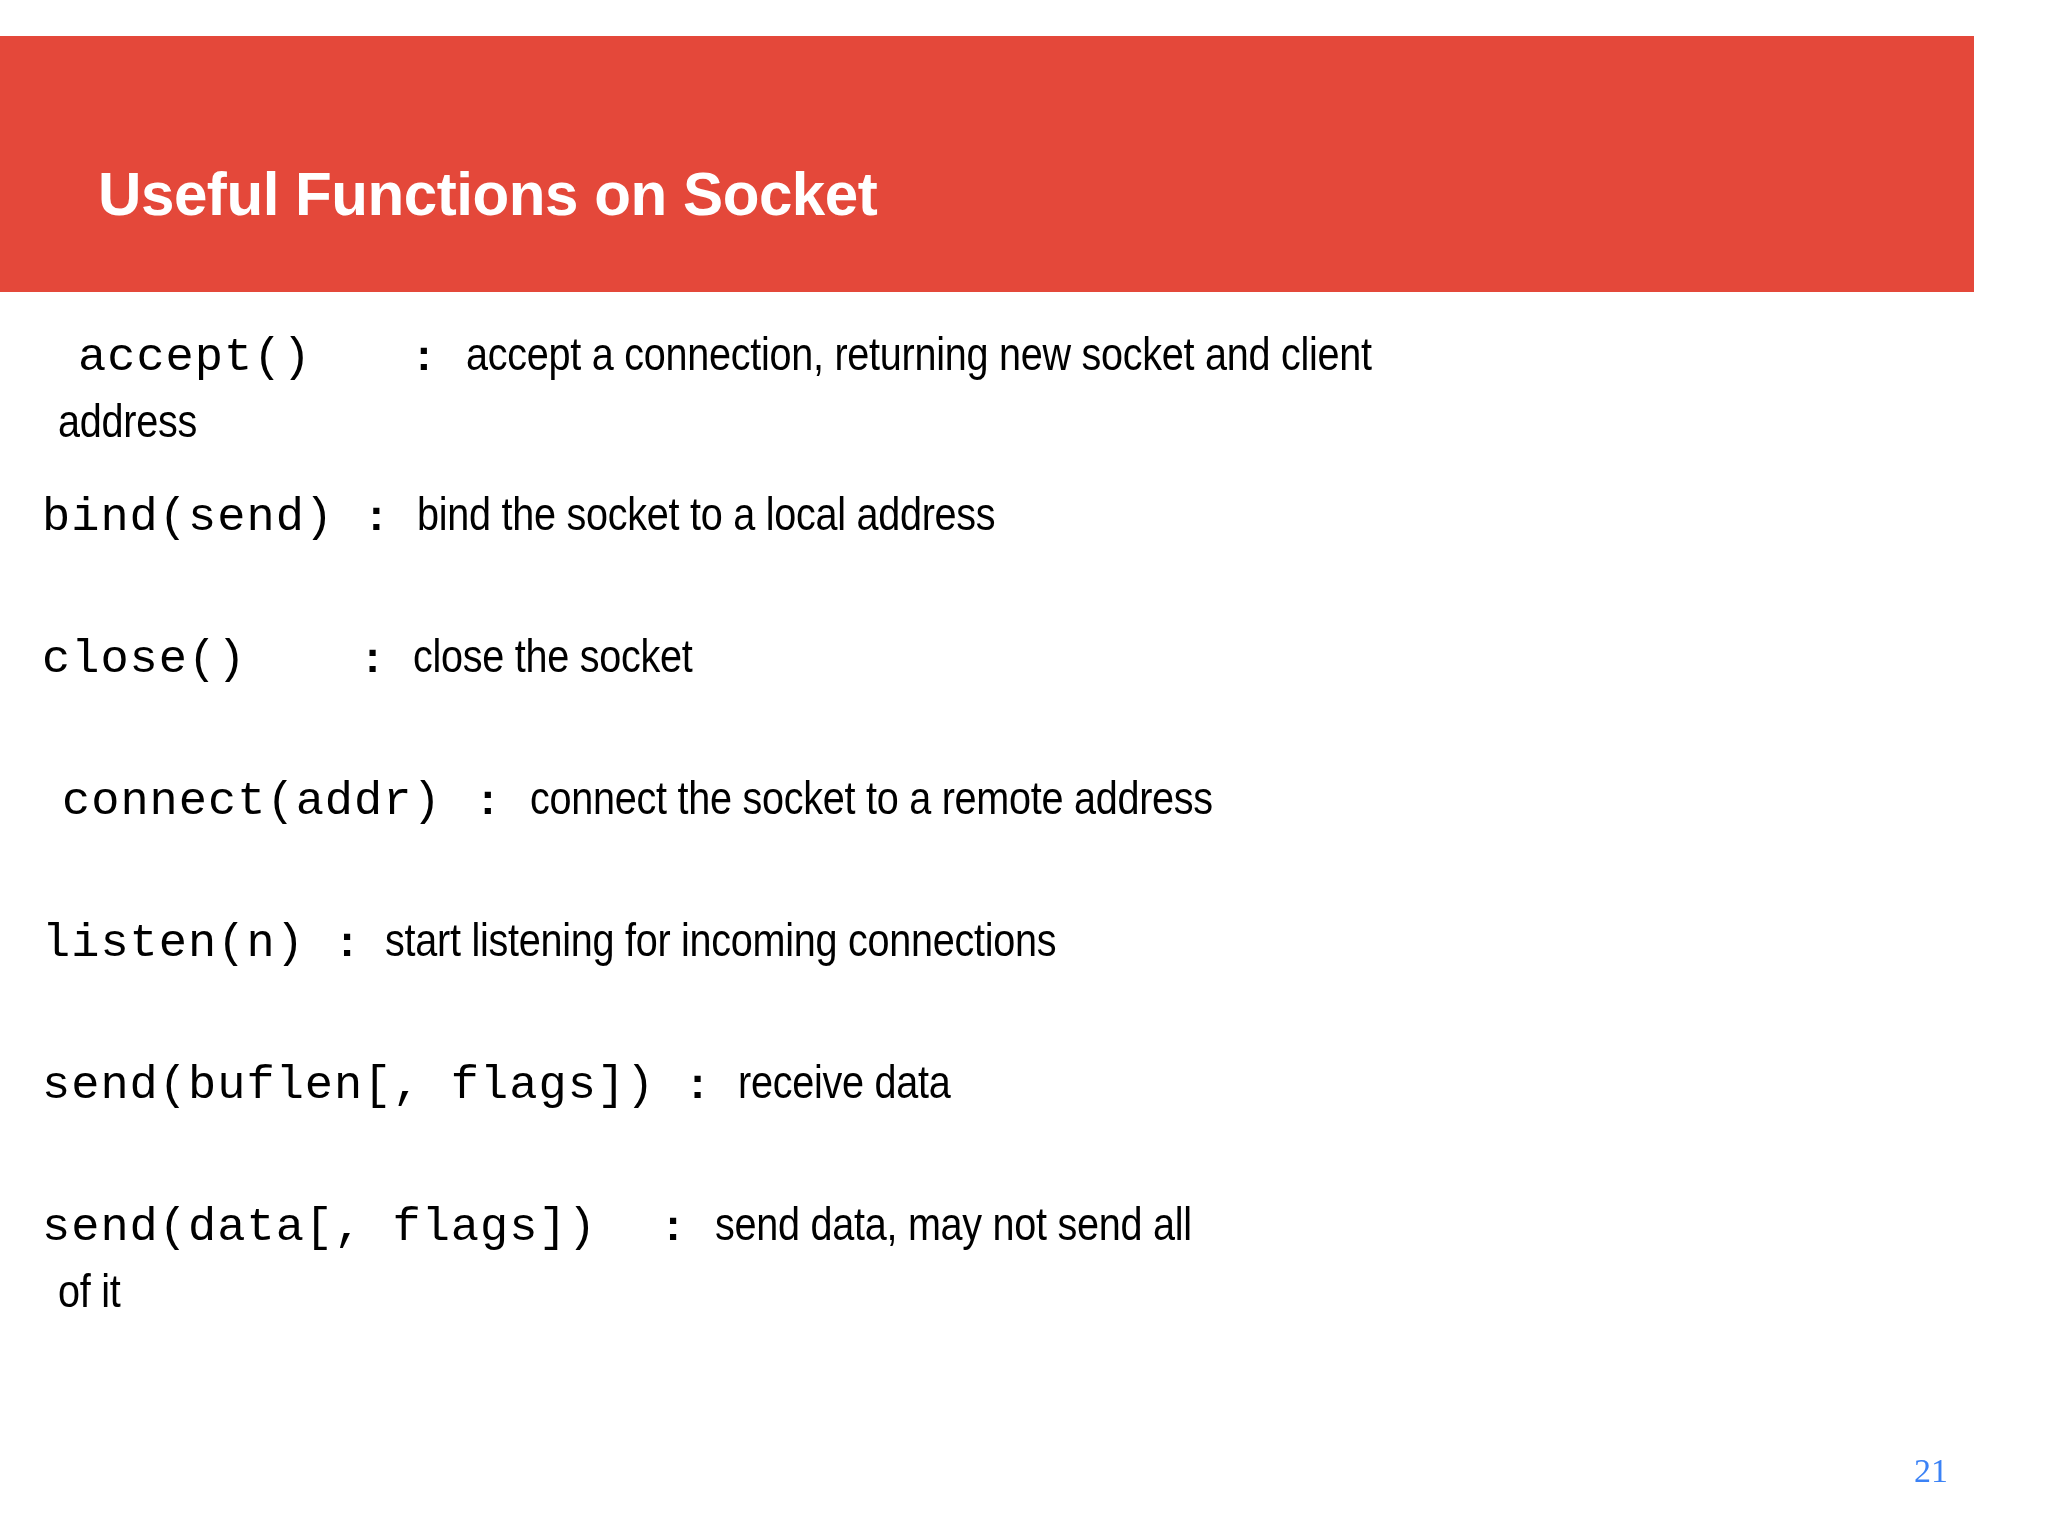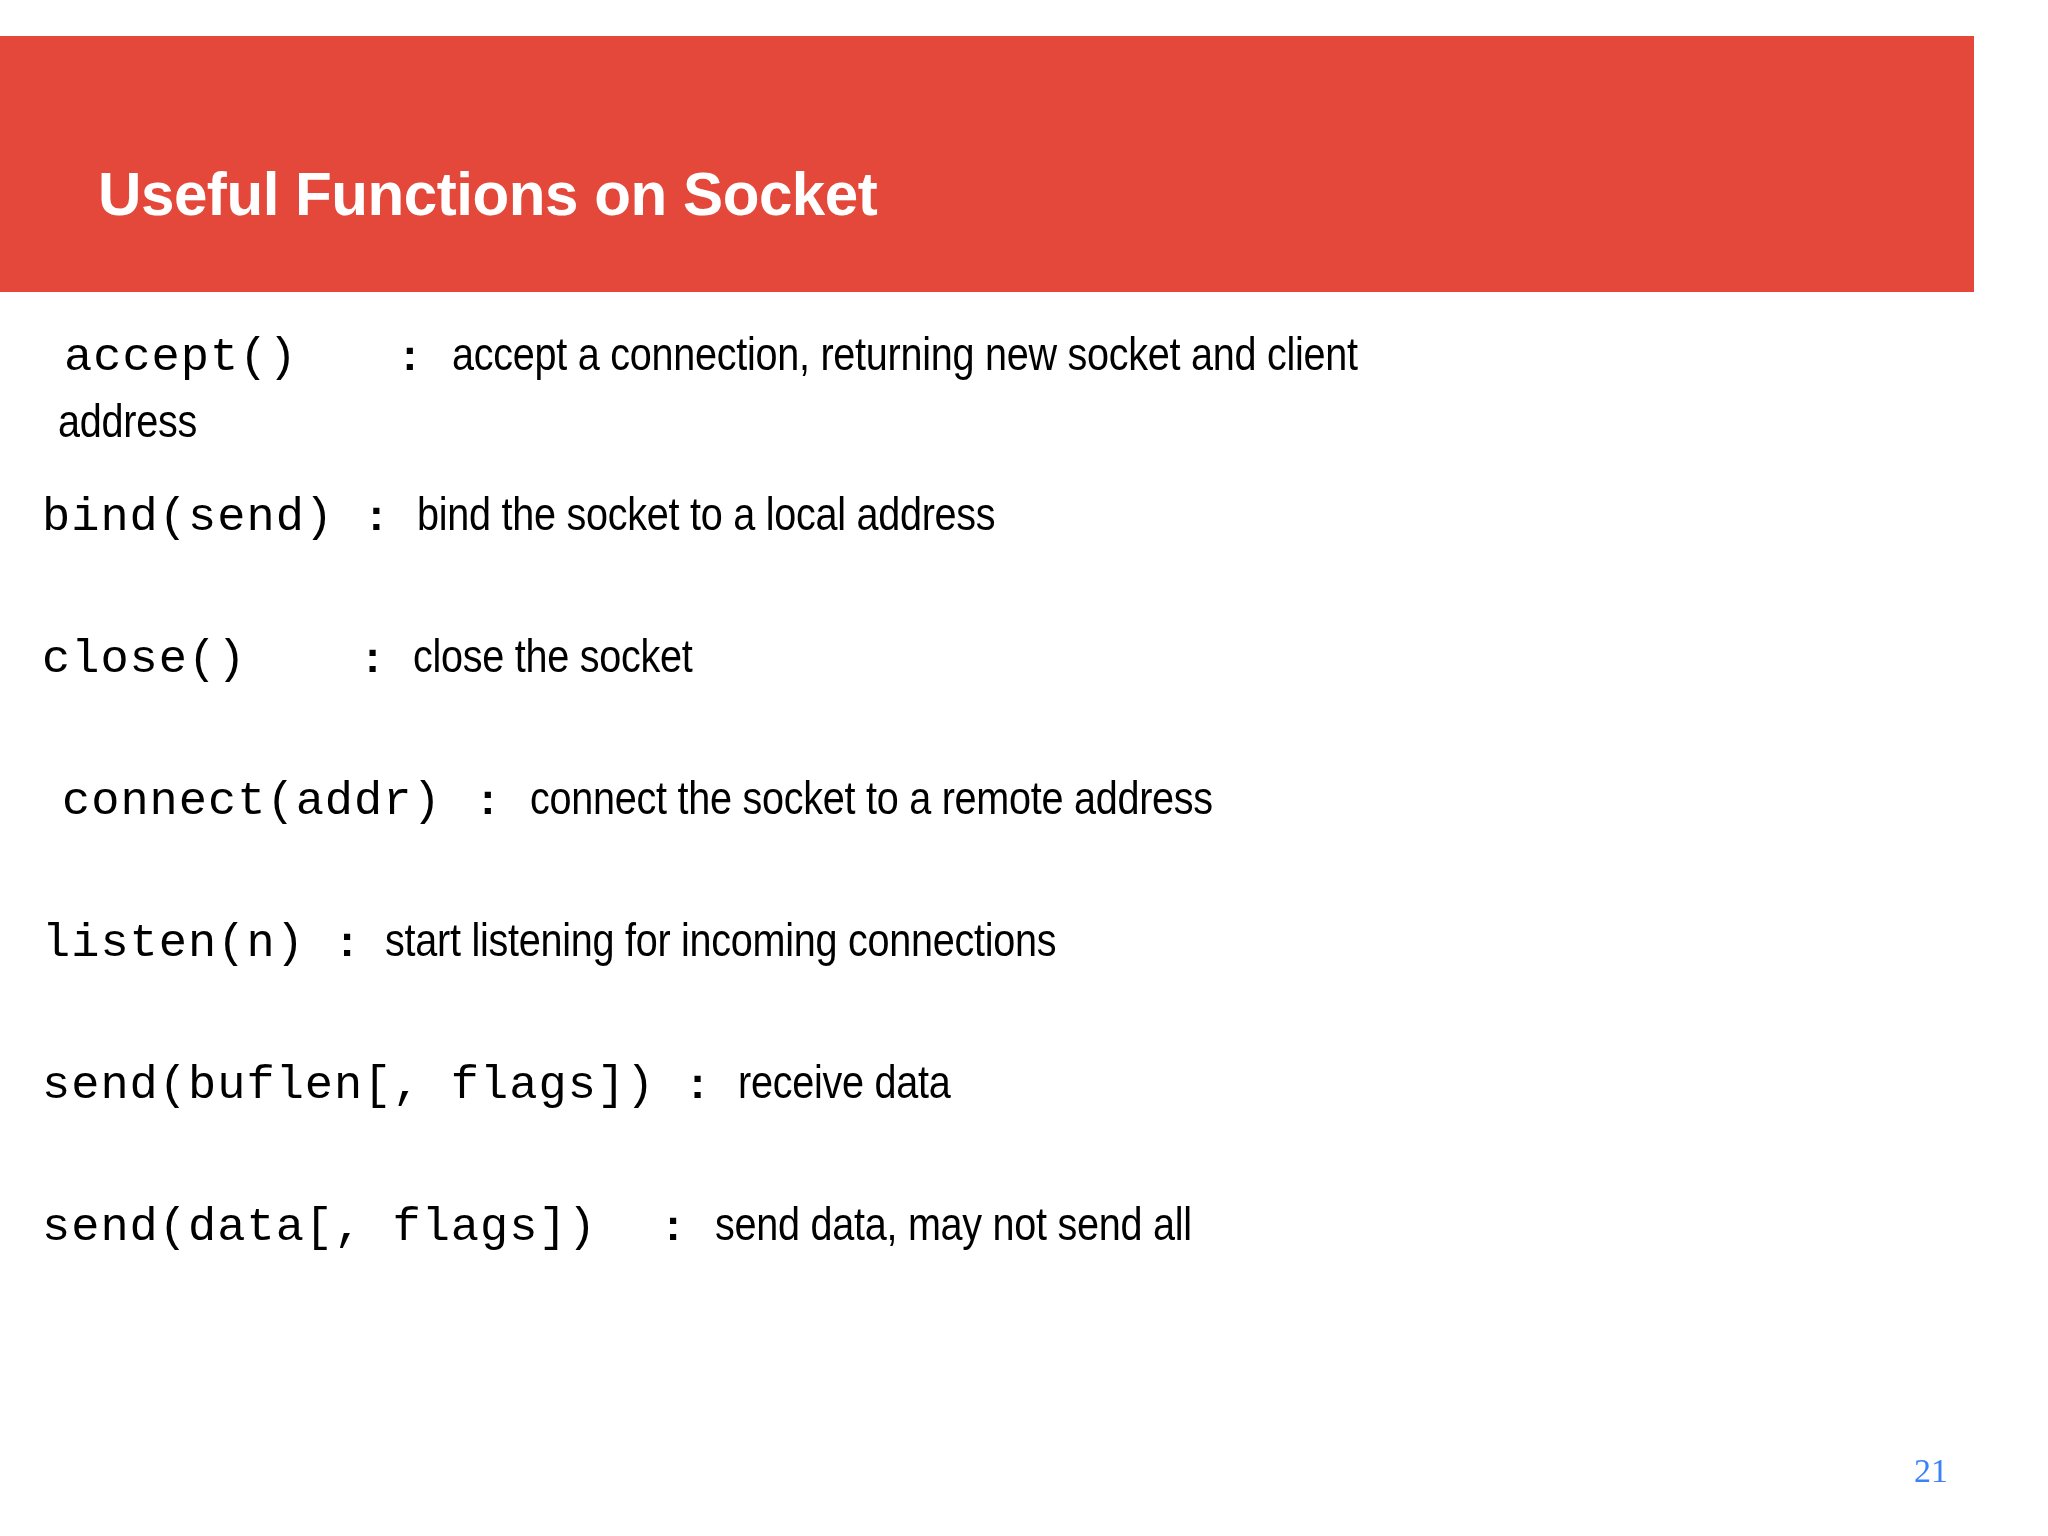--- a/index.html
+++ b/index.html
@@ -122,21 +122,21 @@
 
 <div class="slide">
 
   <div class="title-banner"></div>
   <div class="title-text">Useful Functions on Socket</div>
 
   <div class="body-list">
 
     <div class="func-row" style="height:160px;">
       <span class="row-line">
-        <span class="sig" style="margin-left:22px;">accept()</span>
+        <span class="sig" style="margin-left:36px;">accept()</span>
         <span class="gap" style="width:96px;"></span>
         <span class="colon">:</span>
         <span class="gap" style="width:26px;"></span>
         <span class="desc">accept a connection, returning new socket and client</span>
       </span>
       <span class="wrap-line">
         <span>address</span>
       </span>
     </div>
 
@@ -191,19 +191,22 @@
     </div>
 
     <div class="func-row" style="height:150px;">
       <span class="row-line">
         <span class="sig">send(data[, flags])</span>
         <span class="gap" style="width:60px;"></span>
         <span class="colon">:</span>
         <span class="gap" style="width:26px;"></span>
         <span class="desc">send data, may not send all</span>
       </span>
+      <span class="wrap-line">
+        <span>of it</span>
+      </span>
     </div>
 
   </div>
 
   <div class="page-number">21</div>
 
 </div>
 
 </body></html>

